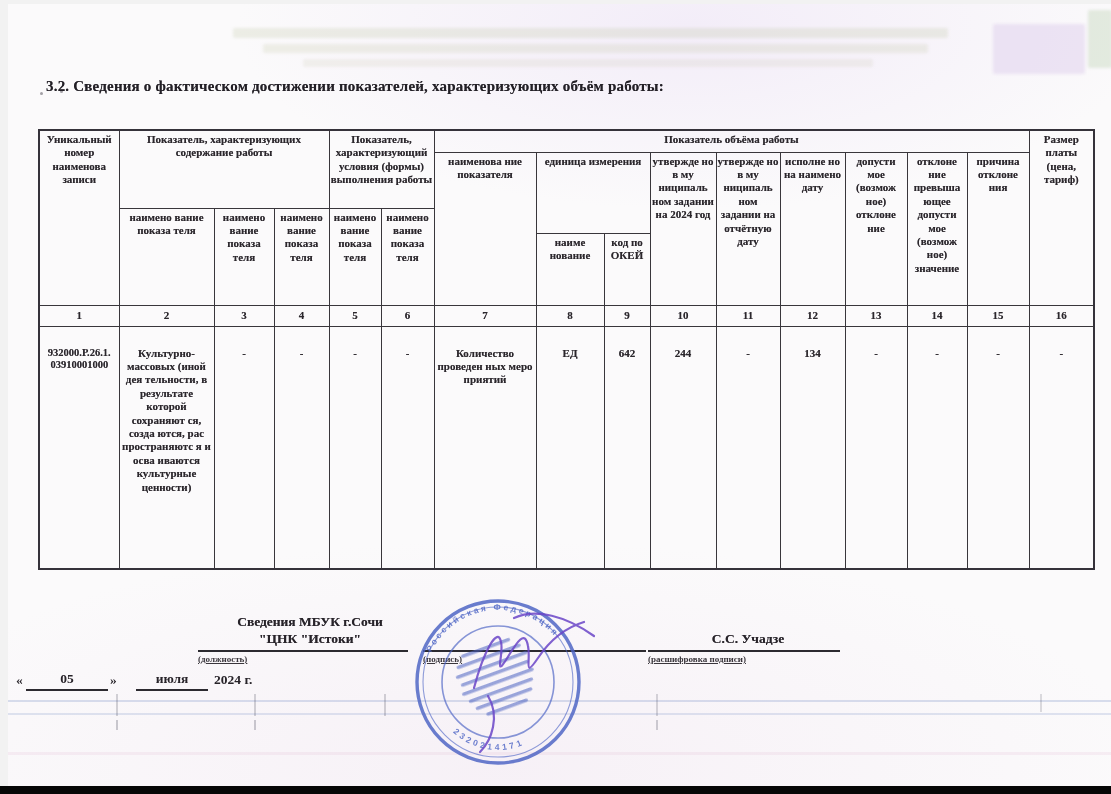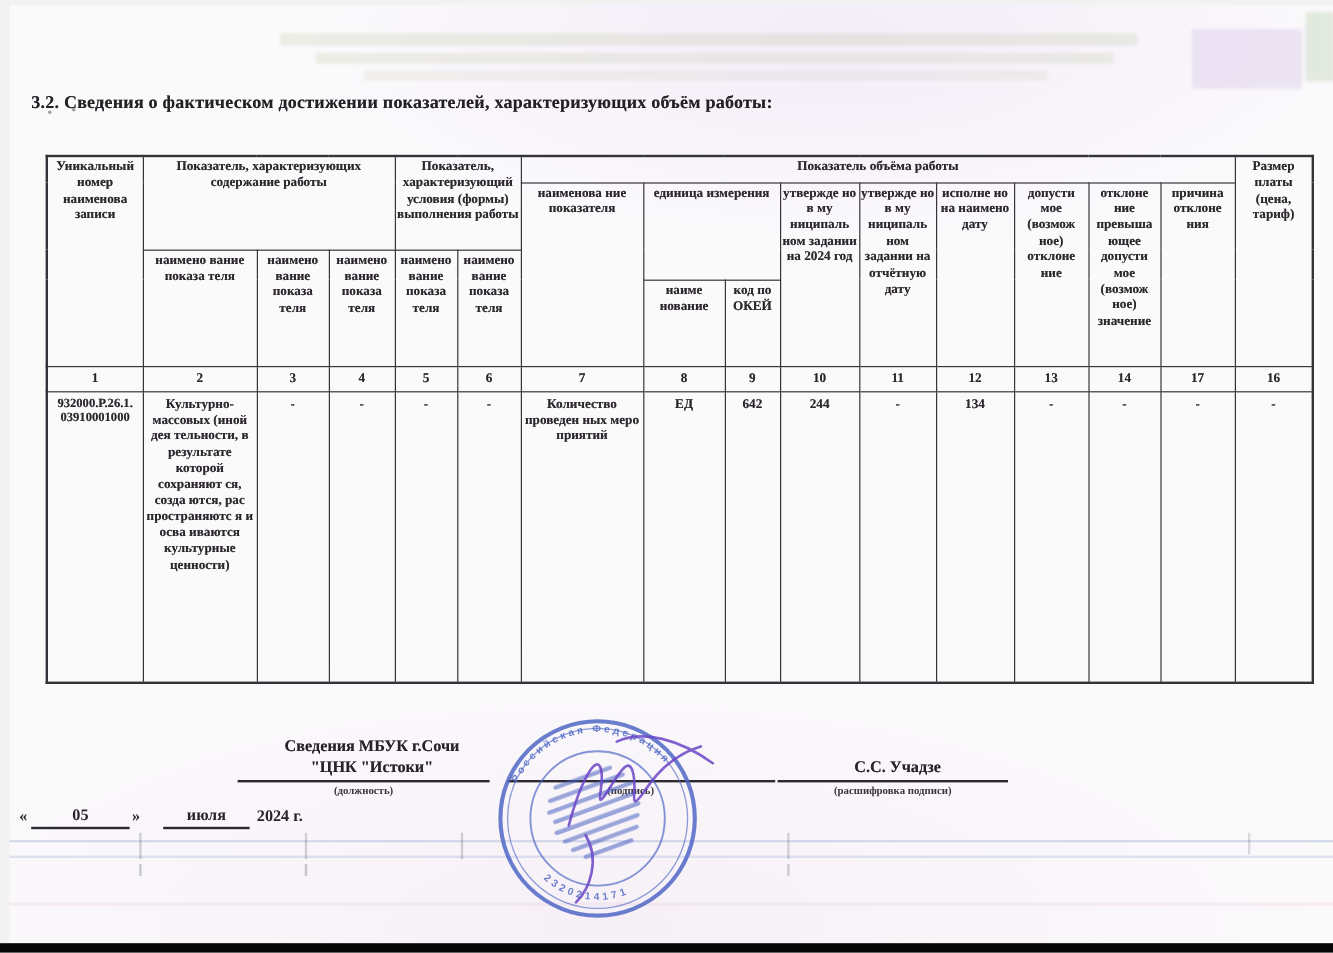--- a/index.html
+++ b/index.html
@@ -17,46 +17,46 @@
       #fbfafb;
   }
   .bottom-bar{position:absolute;left:0;top:786px;width:1111px;height:8px;background:#060606;}
   
   .bleed{position:absolute;filter:blur(1.5px);border-radius:2px;}
   .speck{position:absolute;width:3px;height:3px;background:rgba(90,85,95,.55);border-radius:50%;}
   .ghost-line{position:absolute;height:2px;}
   .tickv{position:absolute;width:2px;background:rgba(70,70,90,.45);}
 
   .doc-title{
-    position:absolute;left:18px;top:74px;width:1000px;
+    position:absolute;left:38px;top:74px;width:1000px;
     font-size:15px;font-weight:bold;letter-spacing:.2px;color:#232026;
     text-shadow:0 0 .5px rgba(40,35,45,.6);
   }
 
   table.report{
     position:absolute;left:30px;top:125px;
     width:1055px;border-collapse:collapse;table-layout:fixed;
   }
   table.report td{
     border:1.6px solid #39363b;
     font-size:11px;font-weight:bold;line-height:1.22;
     text-align:center;vertical-align:top;
     padding:2px 1px 1px 1px;color:#2b272c;
     overflow:hidden;word-wrap:break-word;
     text-shadow:0 0 .4px rgba(40,35,45,.55);
   }
   table.report{border:2px solid #35323a;}
   td.grp{font-size:11.5px;}
   td.mid{vertical-align:middle;padding-top:0;}
   tr.num-row td{vertical-align:middle;padding:0;}
-  tr.data-row td{padding-top:4px;}
+  tr.data-row td{padding-top:20px;}
 
   .sig-text{position:absolute;font-size:13.5px;font-weight:bold;text-align:center;color:#272329;text-shadow:0 0 .5px rgba(40,35,45,.6);}
   .sig-rule{position:absolute;height:2px;background:#2c2a30;}
-  .sig-cap{position:absolute;font-size:9px;font-weight:bold;text-align:center;color:#3a363c;}
+  .sig-cap{position:absolute;font-size:9px;font-weight:bold;text-align:left;color:#3a363c;text-decoration:underline;}
   .date-line{position:absolute;left:0;top:668px;height:20px;width:330px;font-size:13.5px;font-weight:bold;color:#272329;}
   .date-line .q{position:absolute;top:0;}
   .date-line .useg{position:absolute;top:-1px;border-bottom:2px solid #2c2a30;text-align:center;height:18px;}
   .date-line .yr{position:absolute;top:0;}
 
   .stamp-wrap{position:absolute;left:380px;top:588px;width:230px;height:192px;z-index:6;}
 </style>
 </head>
 <body>
 
@@ -130,21 +130,21 @@
       <td>5</td>
       <td>6</td>
       <td>7</td>
       <td>8</td>
       <td>9</td>
       <td>10</td>
       <td>11</td>
       <td>12</td>
       <td>13</td>
       <td>14</td>
-      <td>17</td>
+      <td>15</td>
       <td>16</td>
     </tr>
     <tr class="data-row" style="height:243px">
       <td style="font-size:10.5px">932000.Р.26.1. 03910001000</td>
       <td>Культурно-массовых (иной дея тельности, в результате которой сохраняют ся, созда ются, рас пространяютс я и осва иваются культурные ценности)</td>
       <td>-</td>
       <td>-</td>
       <td>-</td>
       <td>-</td>
       <td>Количество проведен ных меро приятий</td>

